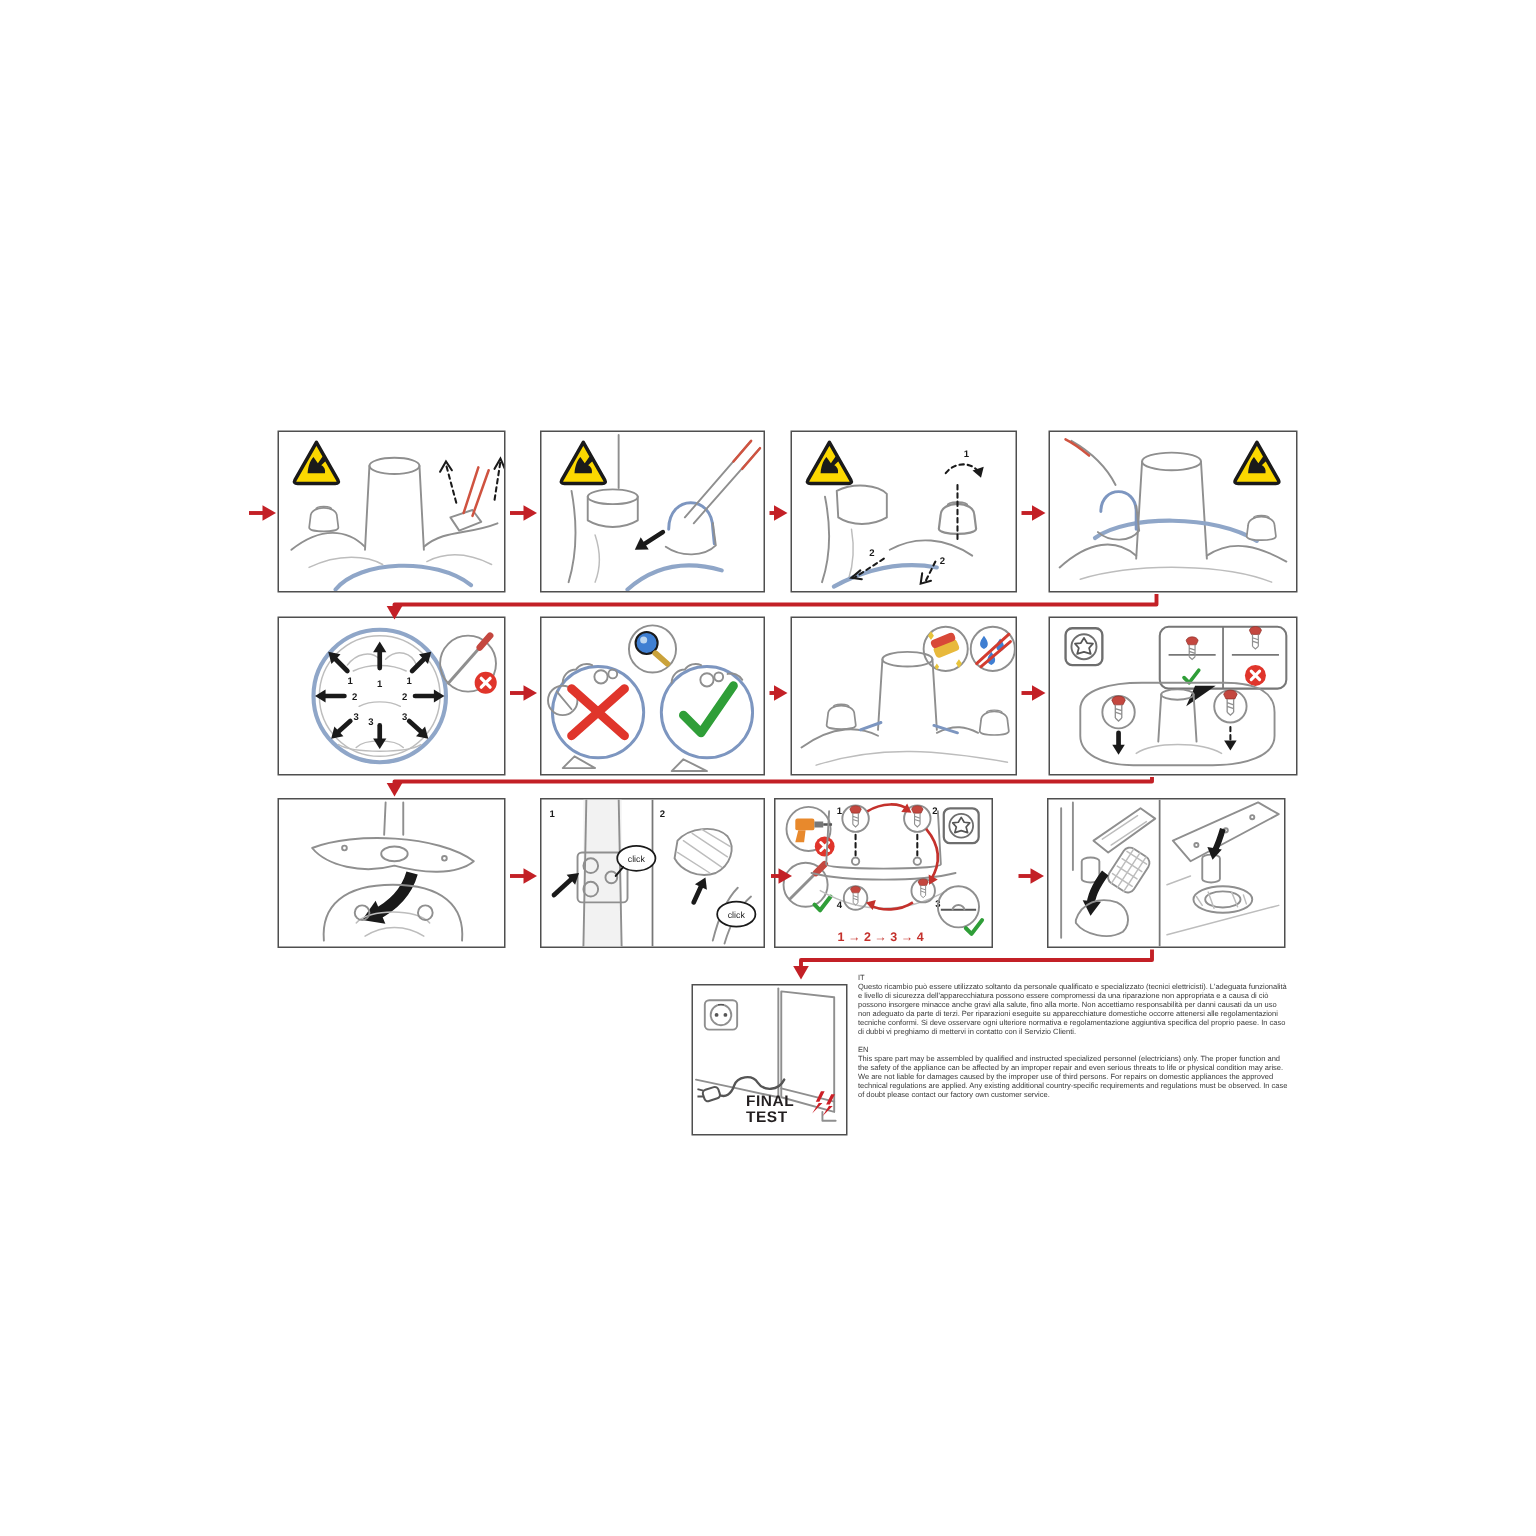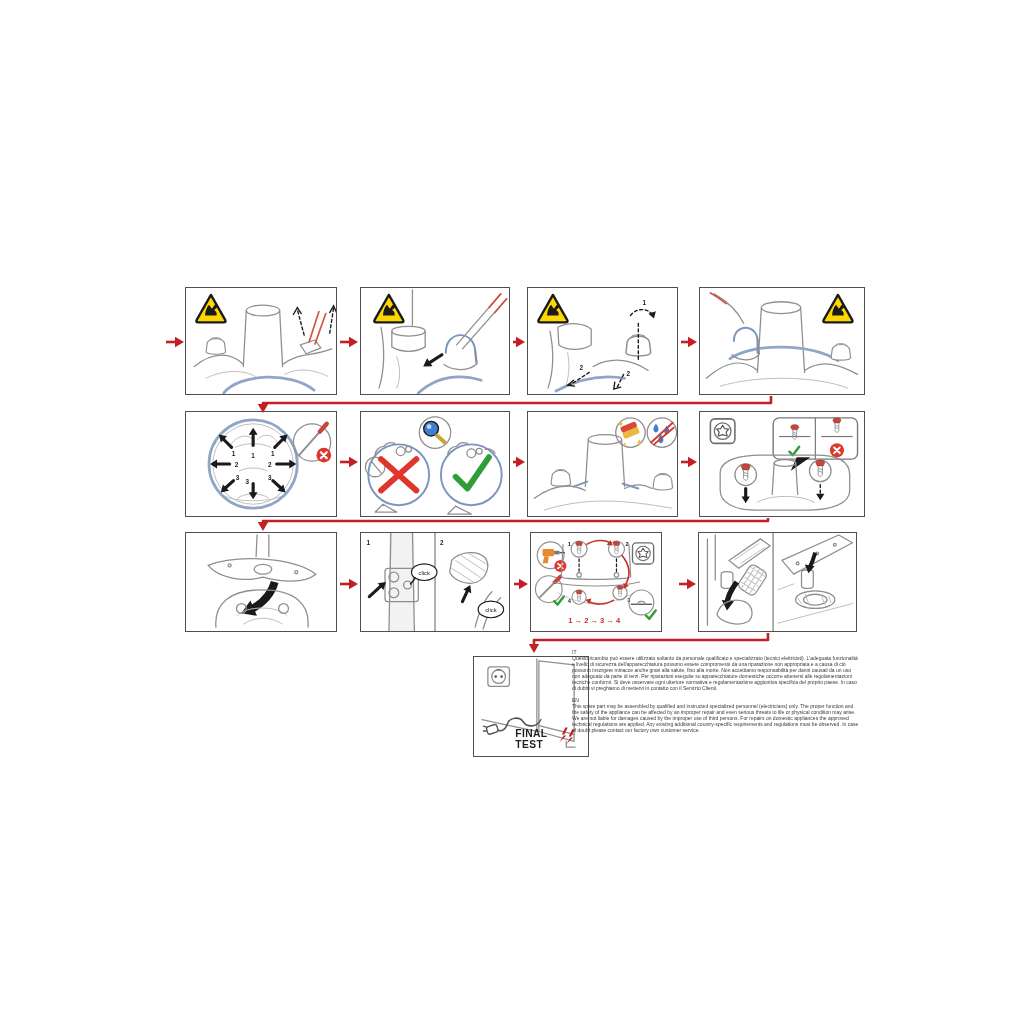--- a/index.html
+++ b/index.html
@@ -351,21 +351,21 @@
       <path class="lnl" d="M96,28 L122,46 M102,23 L126,39 M92,36 L114,50 M108,20 L128,32"></path>
       <path class="ln" d="M116,96 C120,80 125,68 133,60 M124,98 C128,84 135,72 142,66"></path>
       <path class="blkln" d="M103,70 L109,57"></path>
           <use href="#tri-blk" transform="translate(111,53) rotate(-65) scale(0.9)"></use>
       <ellipse cx="132" cy="78" rx="13" ry="8.5" fill="#fff" stroke="#1a1a1a" stroke-width="1.2"></ellipse>
       <text class="clickt" x="132" y="80.5" text-anchor="middle">click</text>
     </g>
   </svg>
 </div>
 
-<div class="panel" style="left:530px;top:532px;width:132px;height:100px">
+<div class="panel" style="left:516px;top:532px;width:146px;height:100px">
   <svg viewBox="0 0 146 100">
     <g>
       <circle cx="22" cy="20" r="15" class="ln" fill="#fff"></circle>
       <rect x="13" y="13" width="13" height="8" rx="1.5" fill="#e8892c"></rect>
       <path d="M15,21 L13,29 L19,29 L20,21 Z" fill="#e8892c"></path>
       <path d="M26,15 h6 v4 h-6 z" fill="#777"></path>
       <line x1="32" y1="17" x2="38" y2="17" stroke="#555" stroke-width="1.6"></line>
       <use href="#xbadge" transform="translate(33,32) scale(0.9)"></use>
     </g>
     <g>
@@ -439,21 +439,21 @@
       <path d="M118,20 C116,27 114,32 112,36" stroke="#1a1a1a" stroke-width="4" fill="none"></path>
       <use href="#tri-blk" transform="translate(111,41) rotate(100)"></use>
       <ellipse class="ln" cx="118" cy="68" rx="20" ry="9" fill="#fff"></ellipse>
       <ellipse class="ln" cx="118" cy="68" rx="12" ry="5.5"></ellipse>
       <path class="lnl" d="M100,66 L104,72 M108,63 L112,74 M124,63 L128,73 M132,65 L134,71"></path>
       <path class="lnl" d="M80,92 L156,72 M80,58 L96,52"></path>
     </g>
   </svg>
 </div>
 
-<div class="panel" style="left:473px;top:656px;width:116px;height:101px">
+<div class="panel" style="left:461px;top:656px;width:104px;height:101px">
   <svg viewBox="0 0 104 101">
     <g>
       <path class="ln" d="M58,2 L58,75"></path>
       <path class="ln" fill="#fff" d="M60,4 L96,8 L96,86 L60,76 Z"></path>
       <path class="ln" d="M60,70 L96,79 M88,86 L88,92 L97,92"></path>
       <path class="ln" d="M2,64 C20,68 40,72 58,76"></path>
       <g>
         <rect x="8" y="10" width="22" height="20" rx="3" class="ln" fill="#fff"></rect>
         <circle class="ln" cx="19" cy="20" r="7"></circle>
         <circle cx="16" cy="20" r="1.3" fill="#555"></circle>

